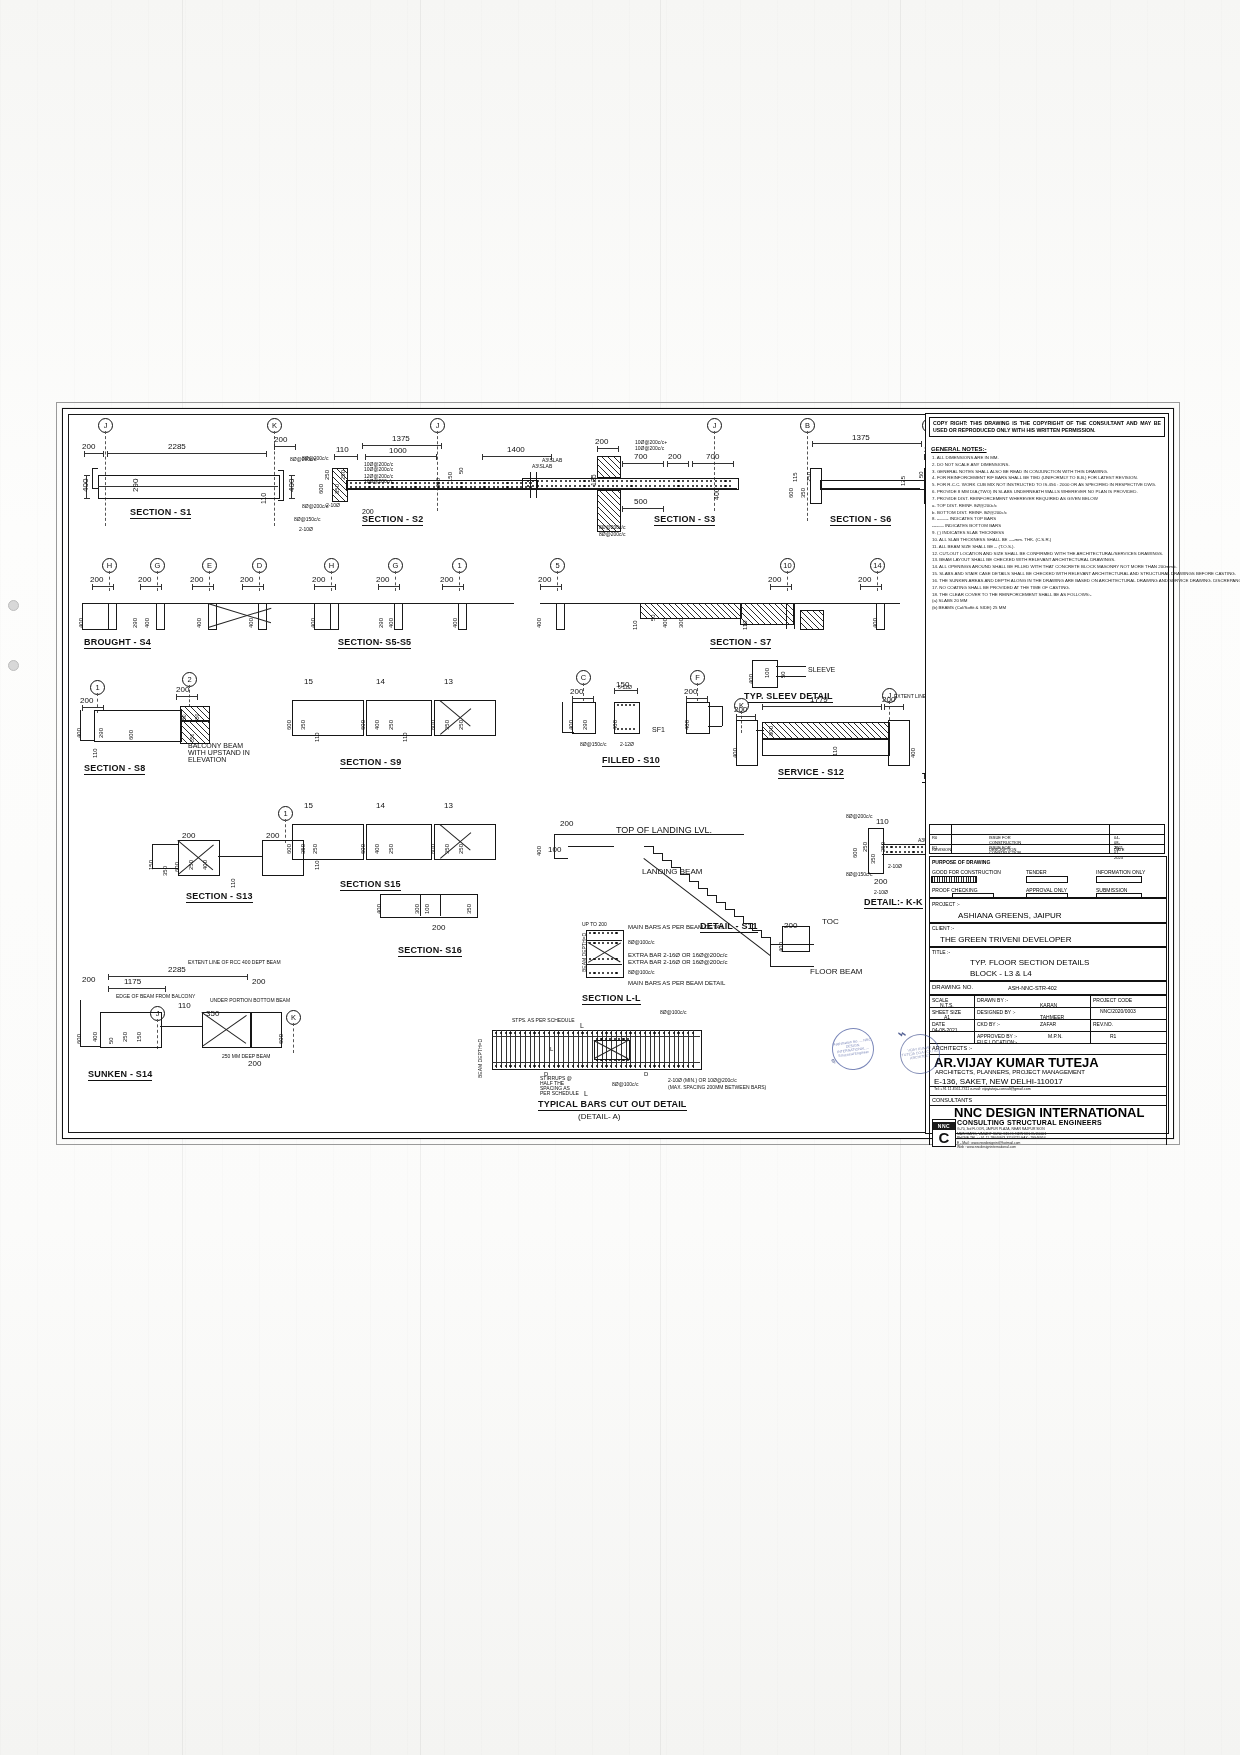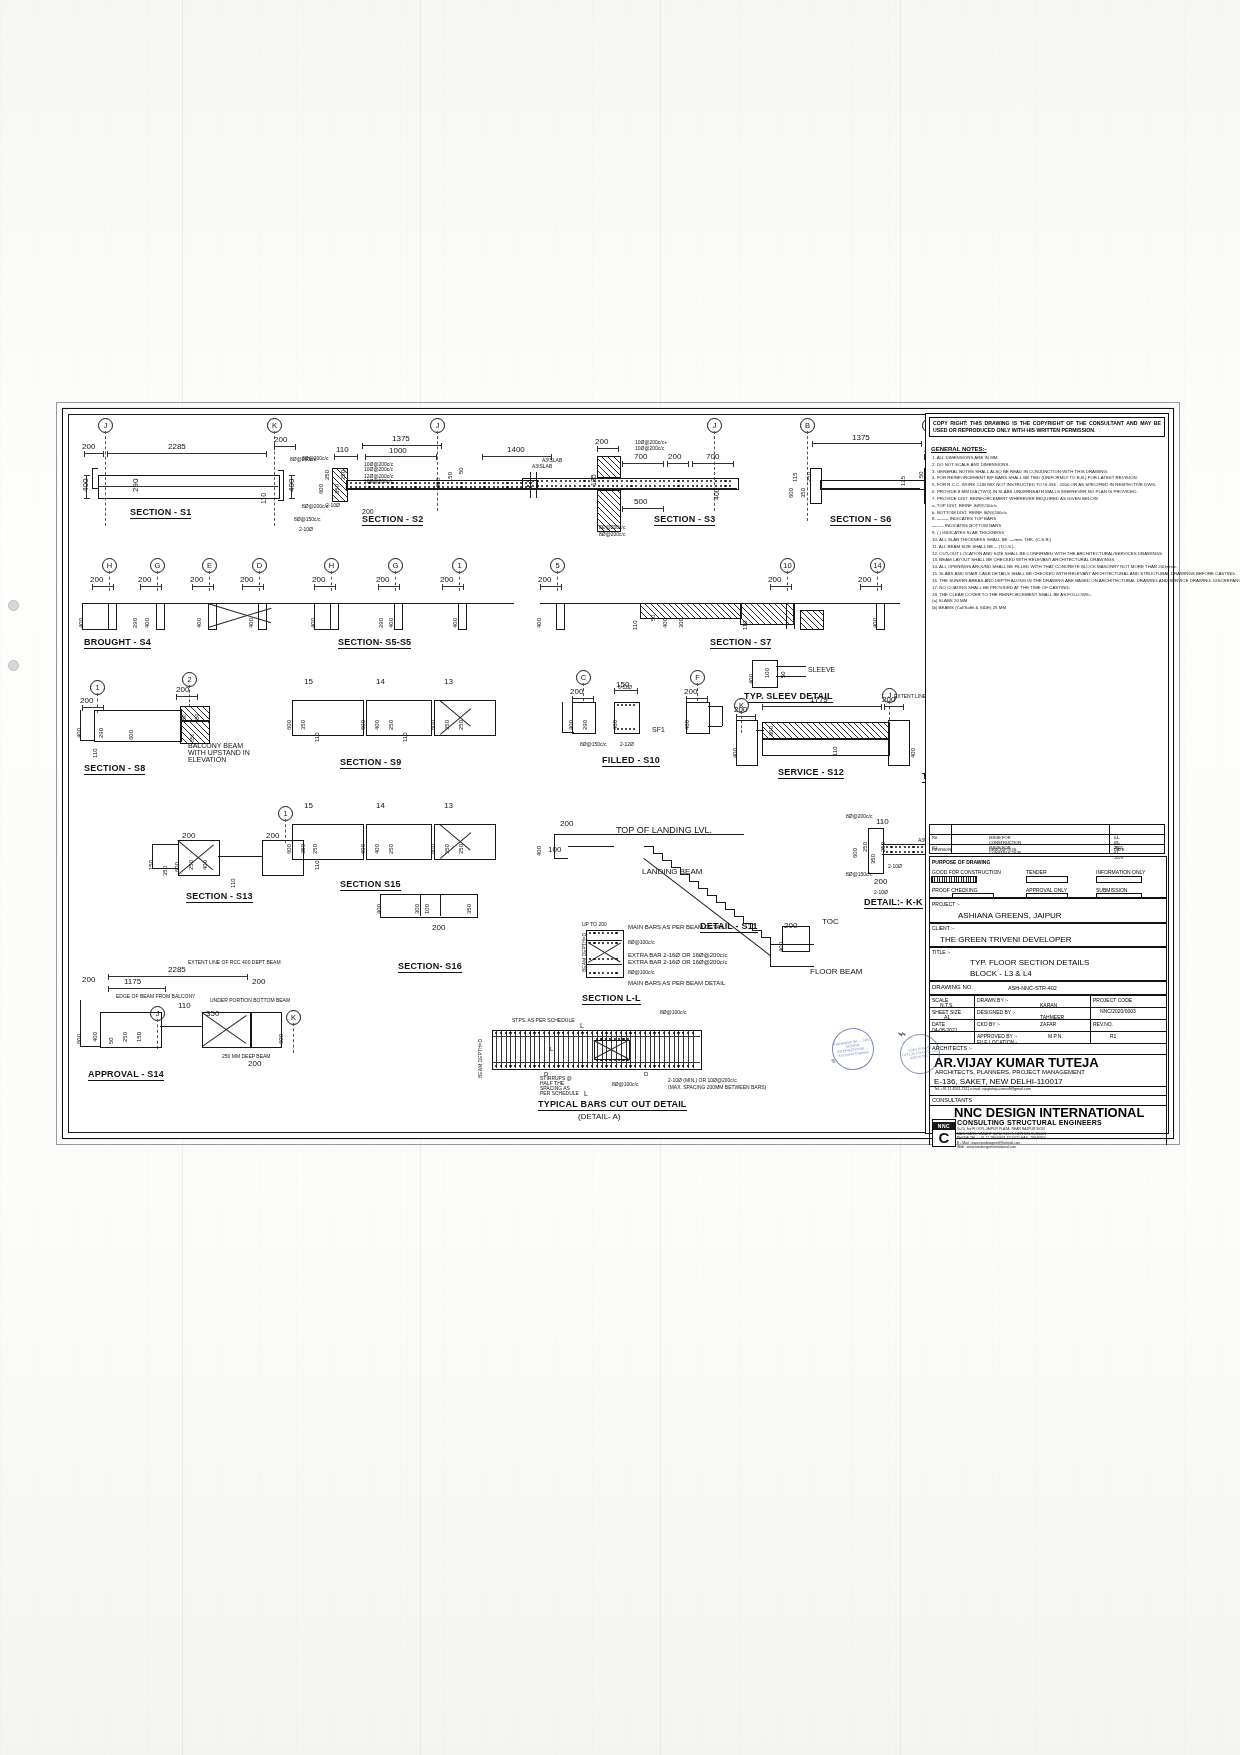--- a/index.html
+++ b/index.html
@@ -676,21 +676,21 @@
       <div class="ln" style="left: 378px; top: 450px; width: 40px; height: 0.8px; background: rgb(34, 34, 34); transform-origin: 0px 0px; transform: rotate(-40deg);"></div>
       <div class="t t9 ttl" style="left: 278px; top: 472px;">SECTION S15</div>
       <div class="box" style="left: 318px; top: 486px; width: 96px; height: 22px;"></div>
       <div class="ln" style="left: 358px; top: 486px; width: 1px; height: 22px; background: rgb(27, 27, 27);"></div>
       <div class="ln" style="left: 378px; top: 486px; width: 1px; height: 22px; background: rgb(27, 27, 27);"></div>
       <div class="t t6" style="left: 314px; top: 506px; transform-origin: 0px 0px; transform: rotate(-90deg);">400</div>
       <div class="t t6" style="left: 352px; top: 506px; transform-origin: 0px 0px; transform: rotate(-90deg);">300</div>
       <div class="t t6" style="left: 362px; top: 506px; transform-origin: 0px 0px; transform: rotate(-90deg);">100</div>
       <div class="t t6" style="left: 404px; top: 506px; transform-origin: 0px 0px; transform: rotate(-90deg);">350</div>
       <div class="t t8" style="left: 370px; top: 516px;">200</div>
-      <div class="t t9 ttl" style="left: 336px; top: 554px;">SECTION-  S16</div>
+      <div class="t t9 ttl" style="left: 336px; top: 538px;">SECTION-  S16</div>
       <div class="t t8" style="left: 498px; top: 412px;">200</div>
       <div class="t t8" style="left: 486px; top: 438px;">100</div>
       <div class="t t6" style="left: 474px; top: 448px; transform-origin: 0px 0px; transform: rotate(-90deg);">400</div>
       <div class="ln" style="left: 492px; top: 426px; width: 60px; height: 1px; background: rgb(27, 27, 27);"></div>
       <div class="ln" style="left: 492px; top: 426px; width: 1px; height: 24px; background: rgb(27, 27, 27);"></div>
       <div class="ln" style="left: 492px; top: 450px; width: 14px; height: 1px; background: rgb(27, 27, 27);"></div>
       <div class="ln" style="left: 506px; top: 438px; width: 46px; height: 1px; background: rgb(27, 27, 27);"></div>
       <div class="t t9" style="left: 554px; top: 418px;">TOP OF LANDING LVL.</div>
       <div class="ln" style="left: 552px; top: 426px; width: 130px; height: 1px; background: rgb(27, 27, 27);"></div>
       <div class="t t8" style="left: 540px; top: 460px; margin-left: 40px;">LANDING BEAM</div>
@@ -803,21 +803,21 @@
       <div class="t t6" style="left: 30px; top: 634px; transform-origin: 0px 0px; transform: rotate(-90deg);">400</div>
       <div class="t t6" style="left: 46px; top: 636px; transform-origin: 0px 0px; transform: rotate(-90deg);">50</div>
       <div class="t t6" style="left: 60px; top: 634px; transform-origin: 0px 0px; transform: rotate(-90deg);">250</div>
       <div class="t t6" style="left: 74px; top: 634px; transform-origin: 0px 0px; transform: rotate(-90deg);">150</div>
       <div class="t t6" style="left: 216px; top: 636px; transform-origin: 0px 0px; transform: rotate(-90deg);">600</div>
       <div class="t t8" style="left: 186px; top: 652px;">200</div>
       <div class="t t5" style="left: 126px; top: 552px;">EXTENT LINE OF RCC 400 DEPT BEAM</div>
       <div class="t t5" style="left: 54px; top: 586px;">EDGE OF BEAM FROM BALCONY</div>
       <div class="t t5" style="left: 148px; top: 590px;">UNDER PORTION BOTTOM BEAM</div>
       <div class="t t5" style="left: 160px; top: 646px;">250 MM DEEP BEAM</div>
-      <div class="t t9 ttl" style="left: 26px; top: 662px;">APPROVAL - S14</div>
+      <div class="t t9 ttl" style="left: 26px; top: 662px;">SUNKEN - S14</div>
       <div class="t t5" style="left: 520px; top: 514px;">UP TO 200</div>
       <div class="box" style="left: 524px; top: 522px; width: 36px; height: 46px;"></div>
       <div class="ln" style="left: 524px; top: 532px; width: 36px; height: 1px; background: rgb(27, 27, 27);"></div>
       <div class="ln" style="left: 524px; top: 556px; width: 36px; height: 1px; background: rgb(27, 27, 27);"></div>
       <div class="rebar-dot" style="left: 527px; top: 524px;"></div>
       <div class="rebar-dot" style="left: 531.4px; top: 524px;"></div>
       <div class="rebar-dot" style="left: 535.8px; top: 524px;"></div>
       <div class="rebar-dot" style="left: 540.2px; top: 524px;"></div>
       <div class="rebar-dot" style="left: 544.6px; top: 524px;"></div>
       <div class="rebar-dot" style="left: 549px; top: 524px;"></div>

